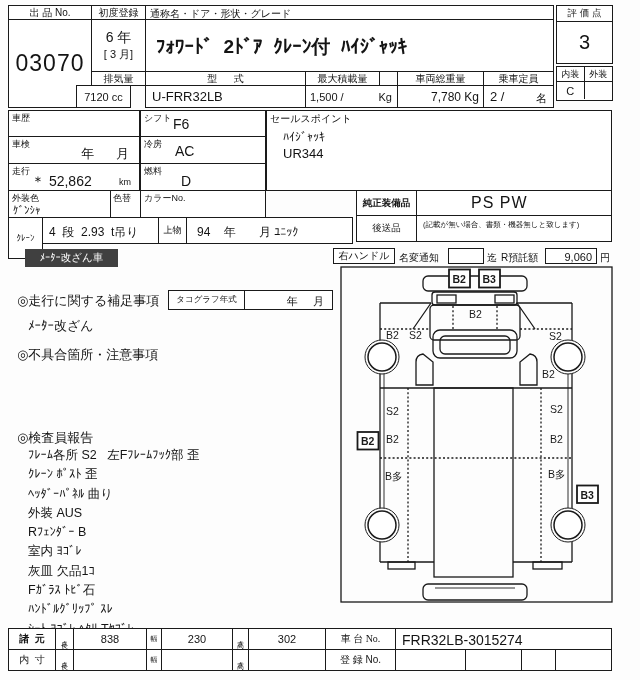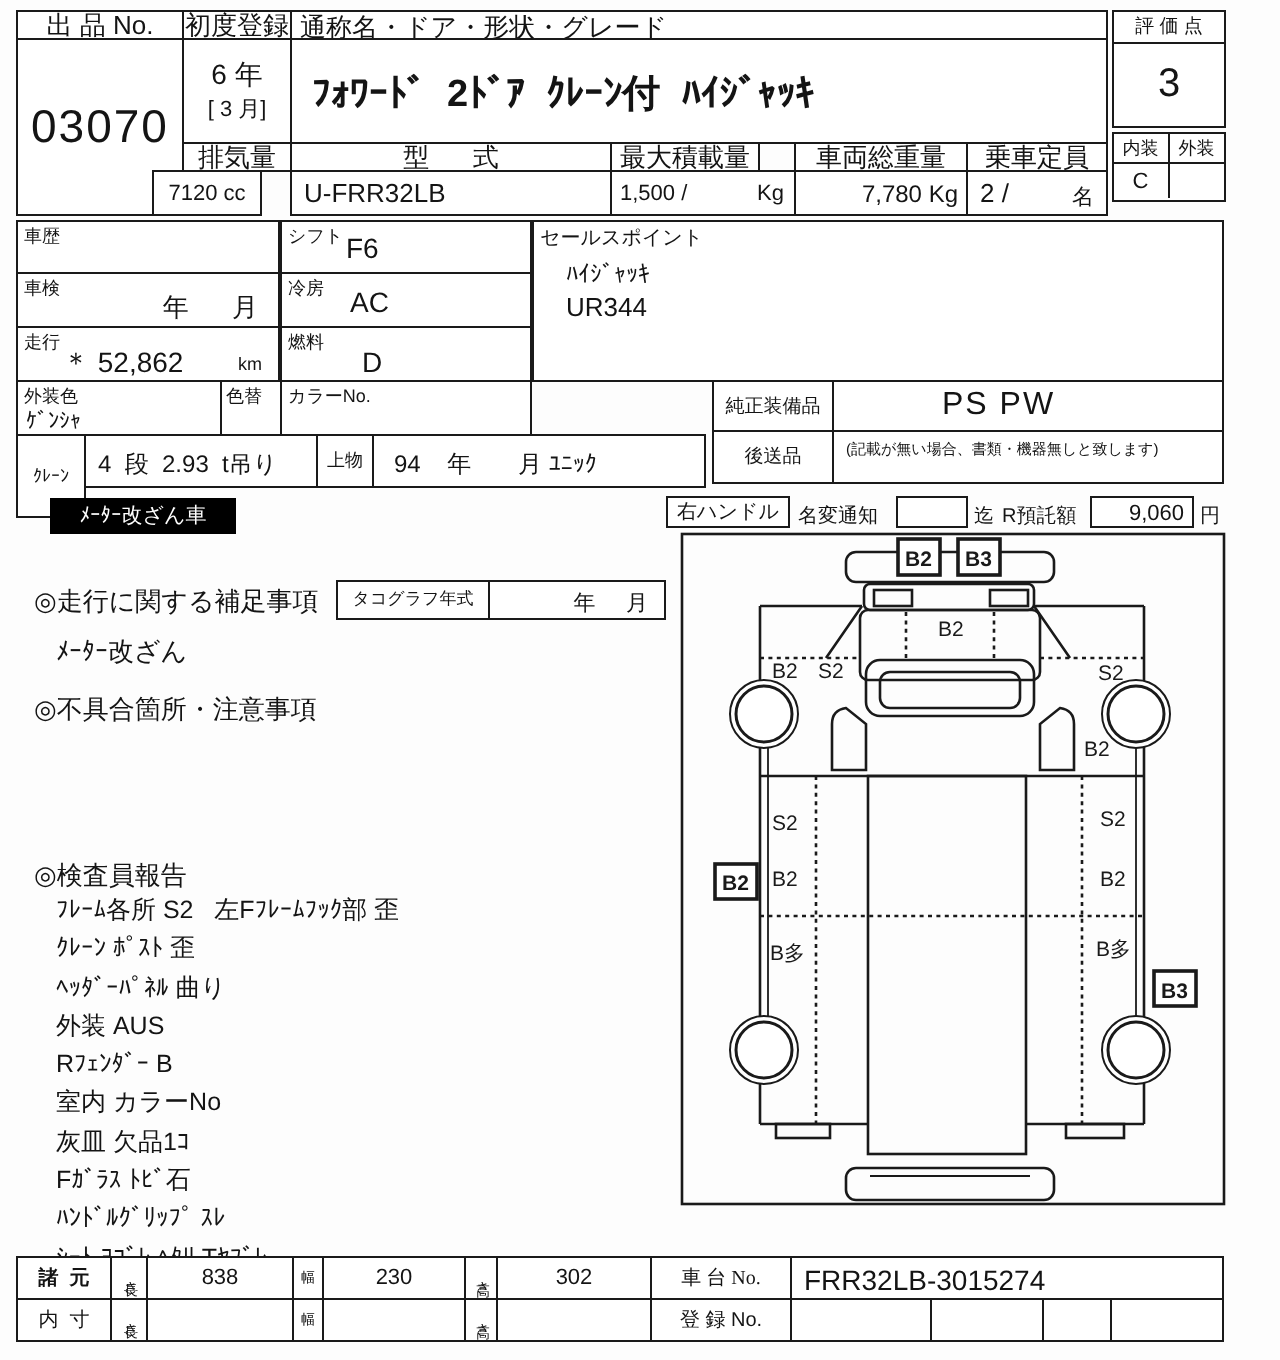--- a/index.html
+++ b/index.html
@@ -1,25 +1,25 @@
 <!DOCTYPE html>
 <html><head>
 <meta charset="utf-8">
 <style>
   * { margin:0; padding:0; box-sizing:border-box; }
   html,body { width:640px; height:680px; background:#fdfdfd; }
   body { font-family:"Liberation Sans","DejaVu Sans",sans-serif; color:#141414; position:relative; }
   .abs { position:absolute; }
   .cell { position:absolute; border:1.4px solid #1a1a1a; background:#fff; }
   .c { display:flex; align-items:center; justify-content:center; text-align:center; }
-  .lbl { font-size:13px; line-height:11px; }
+  .lbl { font-size:10px; line-height:11px; }
   .lbl-tl { position:absolute; top:1px; left:3px; font-size:9px; }
   .pre { white-space:pre; }
   .vert { writing-mode:vertical-rl; text-orientation:upright; font-size:7px; line-height:1; letter-spacing:-1px; }
-  .badge { background:#000000; color:#fff; font-size:10.5px; display:flex; align-items:center; justify-content:center; }
+  .badge { background:#404040; color:#fff; font-size:10.5px; display:flex; align-items:center; justify-content:center; }
   svg text { font-family:"Liberation Sans","DejaVu Sans",sans-serif; }
 </style>
 </head>
 <body>
 
 <div class="cell c lbl" style="left:8px;top:5px;width:84px;height:15px;">出 品 No.</div>
 <div class="cell c" style="left:8px;top:19px;width:84px;height:89px;font-size:23px;letter-spacing:1px;">03070</div>
 
 <div class="cell c lbl" style="left:91px;top:5px;width:55px;height:15px;">初度登録</div>
 <div class="cell" style="left:91px;top:19px;width:55px;height:53px;">
@@ -111,21 +111,21 @@
 <div class="cell" style="left:186px;top:217px;width:167px;height:27px;">
   <span class="abs pre" style="left:10px;top:6px;font-size:12px;">94    年       月 ﾕﾆｯｸ</span>
 </div>
 
 <div class="cell" style="left:266px;top:110px;width:346px;height:81px;">
   <span class="lbl-tl" style="font-size:10px;">セールスポイント</span>
   <div class="abs" style="left:16px;top:19px;font-size:12px;">ﾊｲｼﾞｬｯｷ</div>
   <div class="abs" style="left:16px;top:35px;font-size:13px;">UR344</div>
 </div>
 <div class="cell" style="left:356px;top:190px;width:256px;height:26px;">
-  <div class="abs c" style="left:0;top:0;width:60px;height:100%;border-right:1.4px solid #1a1a1a;font-size:9.5px;">純正装備品</div>
+  <div class="abs c" style="left:0;top:0;width:60px;height:100%;border-right:1.4px solid #1a1a1a;font-size:9.5px;font-weight:bold;">純正装備品</div>
   <span class="abs" style="left:66px;top:3px;font-size:16px;letter-spacing:1px;margin-left:48px;">PS PW</span>
 </div>
 <div class="cell" style="left:356px;top:215px;width:256px;height:27px;">
   <div class="abs c" style="left:0;top:0;width:60px;height:100%;border-right:1.4px solid #1a1a1a;font-size:9.5px;">後送品</div>
   <span class="abs" style="left:66px;top:4px;font-size:7.5px;">(記載が無い場合、書類・機器無しと致します)</span>
 </div>
 
 <div class="abs badge" style="left:25px;top:249px;width:93px;height:18px;">ﾒｰﾀｰ改ざん車</div>
 
 <div class="cell c" style="left:333px;top:248px;width:62px;height:16px;font-size:10px;">右ハンドル</div>
@@ -145,21 +145,21 @@
 </div>
 <div class="abs" style="left:28px;top:317px;font-size:13px;">ﾒｰﾀｰ改ざん</div>
 <div class="abs" style="left:17px;top:346px;font-size:13px;">◎不具合箇所・注意事項</div>
 <div class="abs" style="left:17px;top:429px;font-size:13px;">◎検査員報告</div>
 <div class="abs" style="left:28px;top:446px;font-size:12.5px;line-height:19.3px;">
   <div class="pre">ﾌﾚｰﾑ各所 S2   左Fﾌﾚｰﾑﾌｯｸ部 歪</div>
   <div class="pre">ｸﾚｰﾝ ﾎﾟｽﾄ 歪</div>
   <div class="pre">ﾍｯﾀﾞｰﾊﾟﾈﾙ 曲り</div>
   <div class="pre">外装 AUS</div>
   <div class="pre">Rﾌｪﾝﾀﾞｰ B</div>
-  <div class="pre">室内 カラーNo</div>
+  <div class="pre">室内 ﾖｺﾞﾚ</div>
   <div class="pre">灰皿 欠品1ｺ</div>
   <div class="pre">Fｶﾞﾗｽ ﾄﾋﾞ石</div>
   <div class="pre">ﾊﾝﾄﾞﾙｸﾞﾘｯﾌﾟ ｽﾚ</div>
   <div class="pre">ｼｰﾄ ﾖｺﾞﾚ ﾍﾀﾘ Tﾔﾌﾞﾚ</div>
 </div>
 
 <svg class="abs" style="left:340px;top:266px;" width="273" height="337" viewBox="0 0 273 337">
   <g fill="none" stroke="#1a1a1a" stroke-width="1.3">
     <rect x="1" y="1" width="271" height="335"></rect>
 

